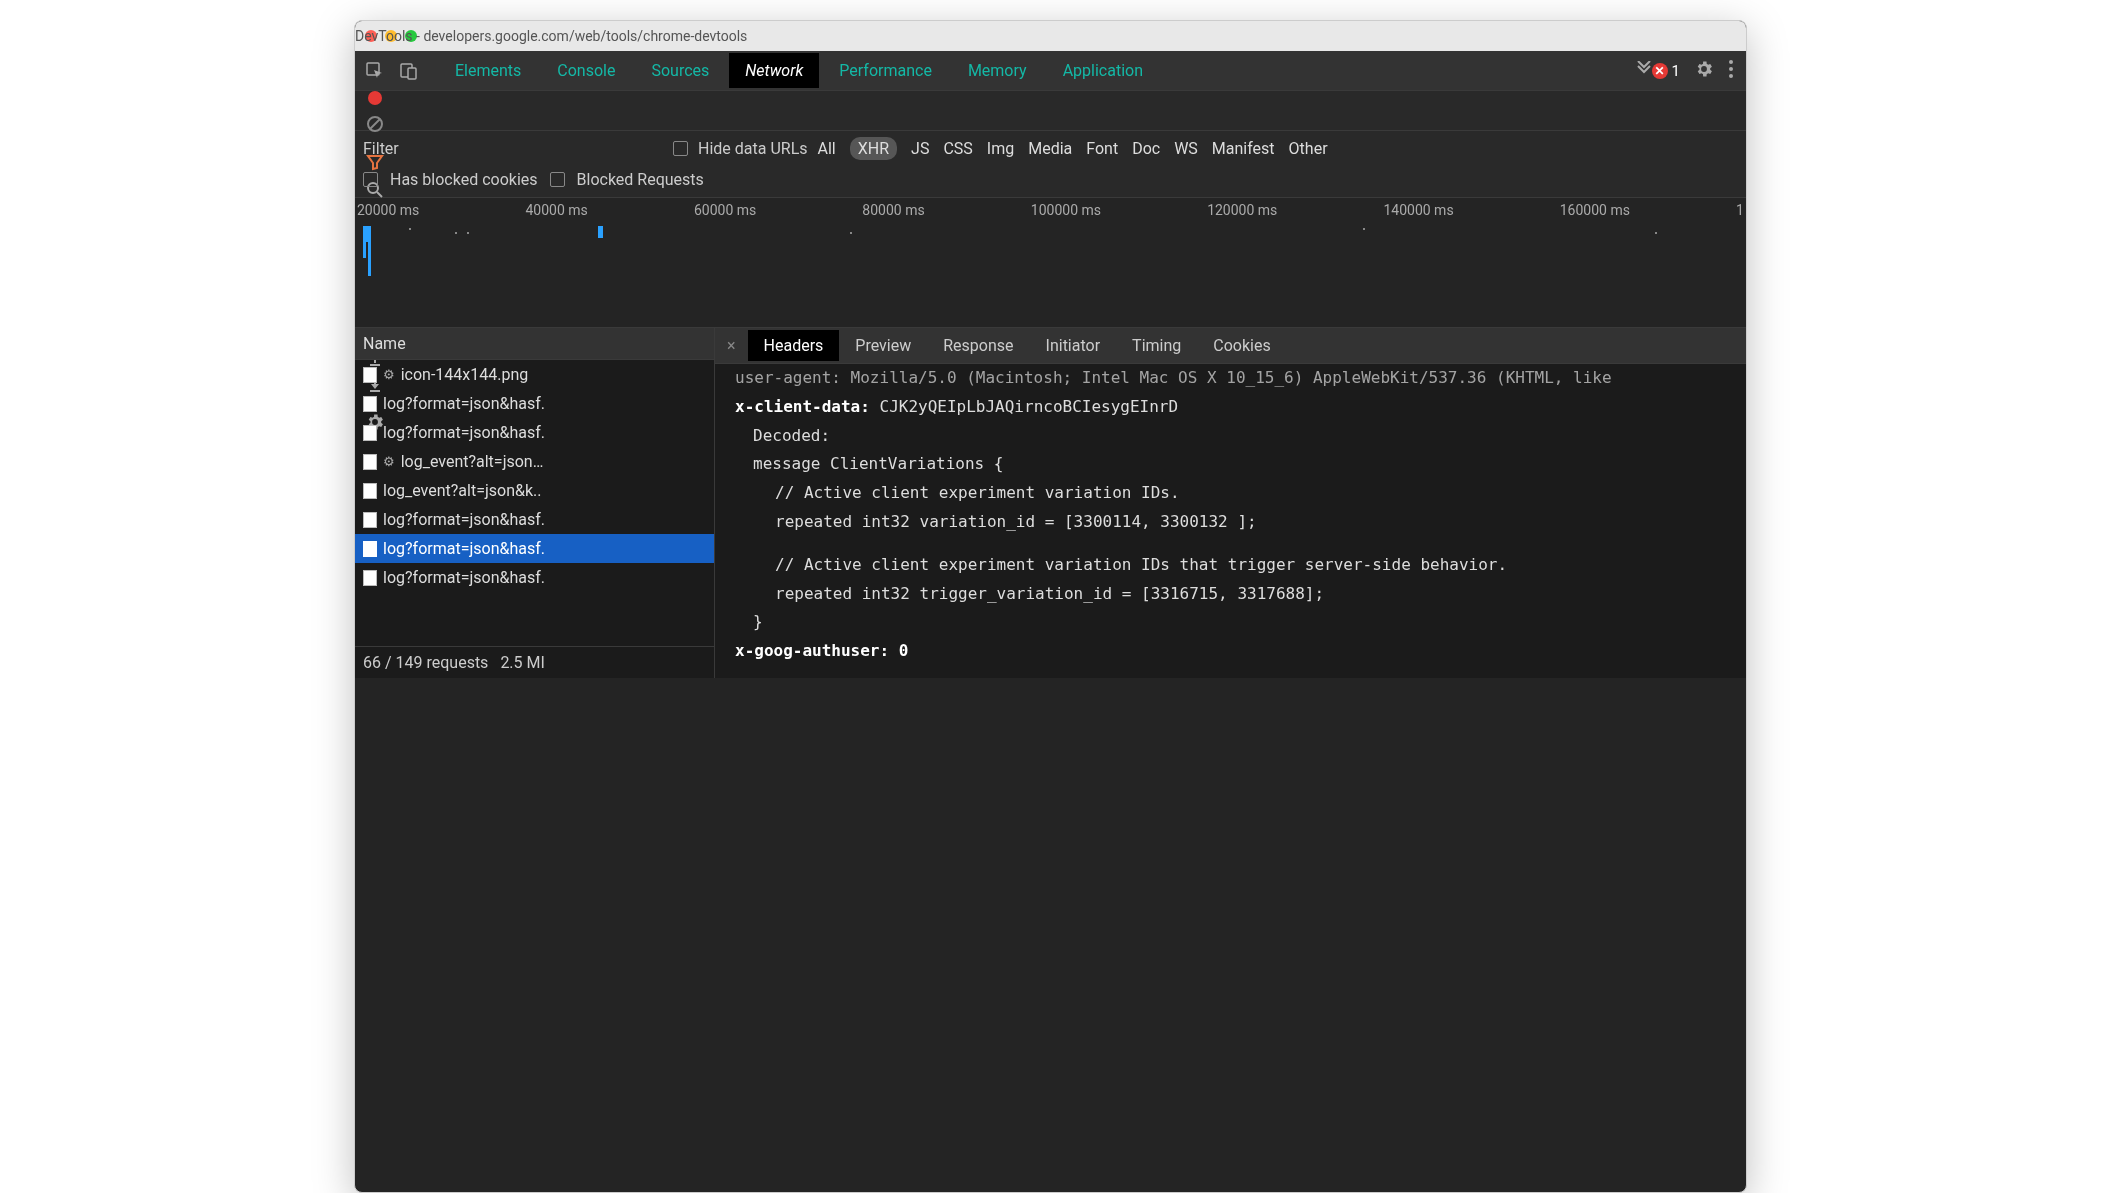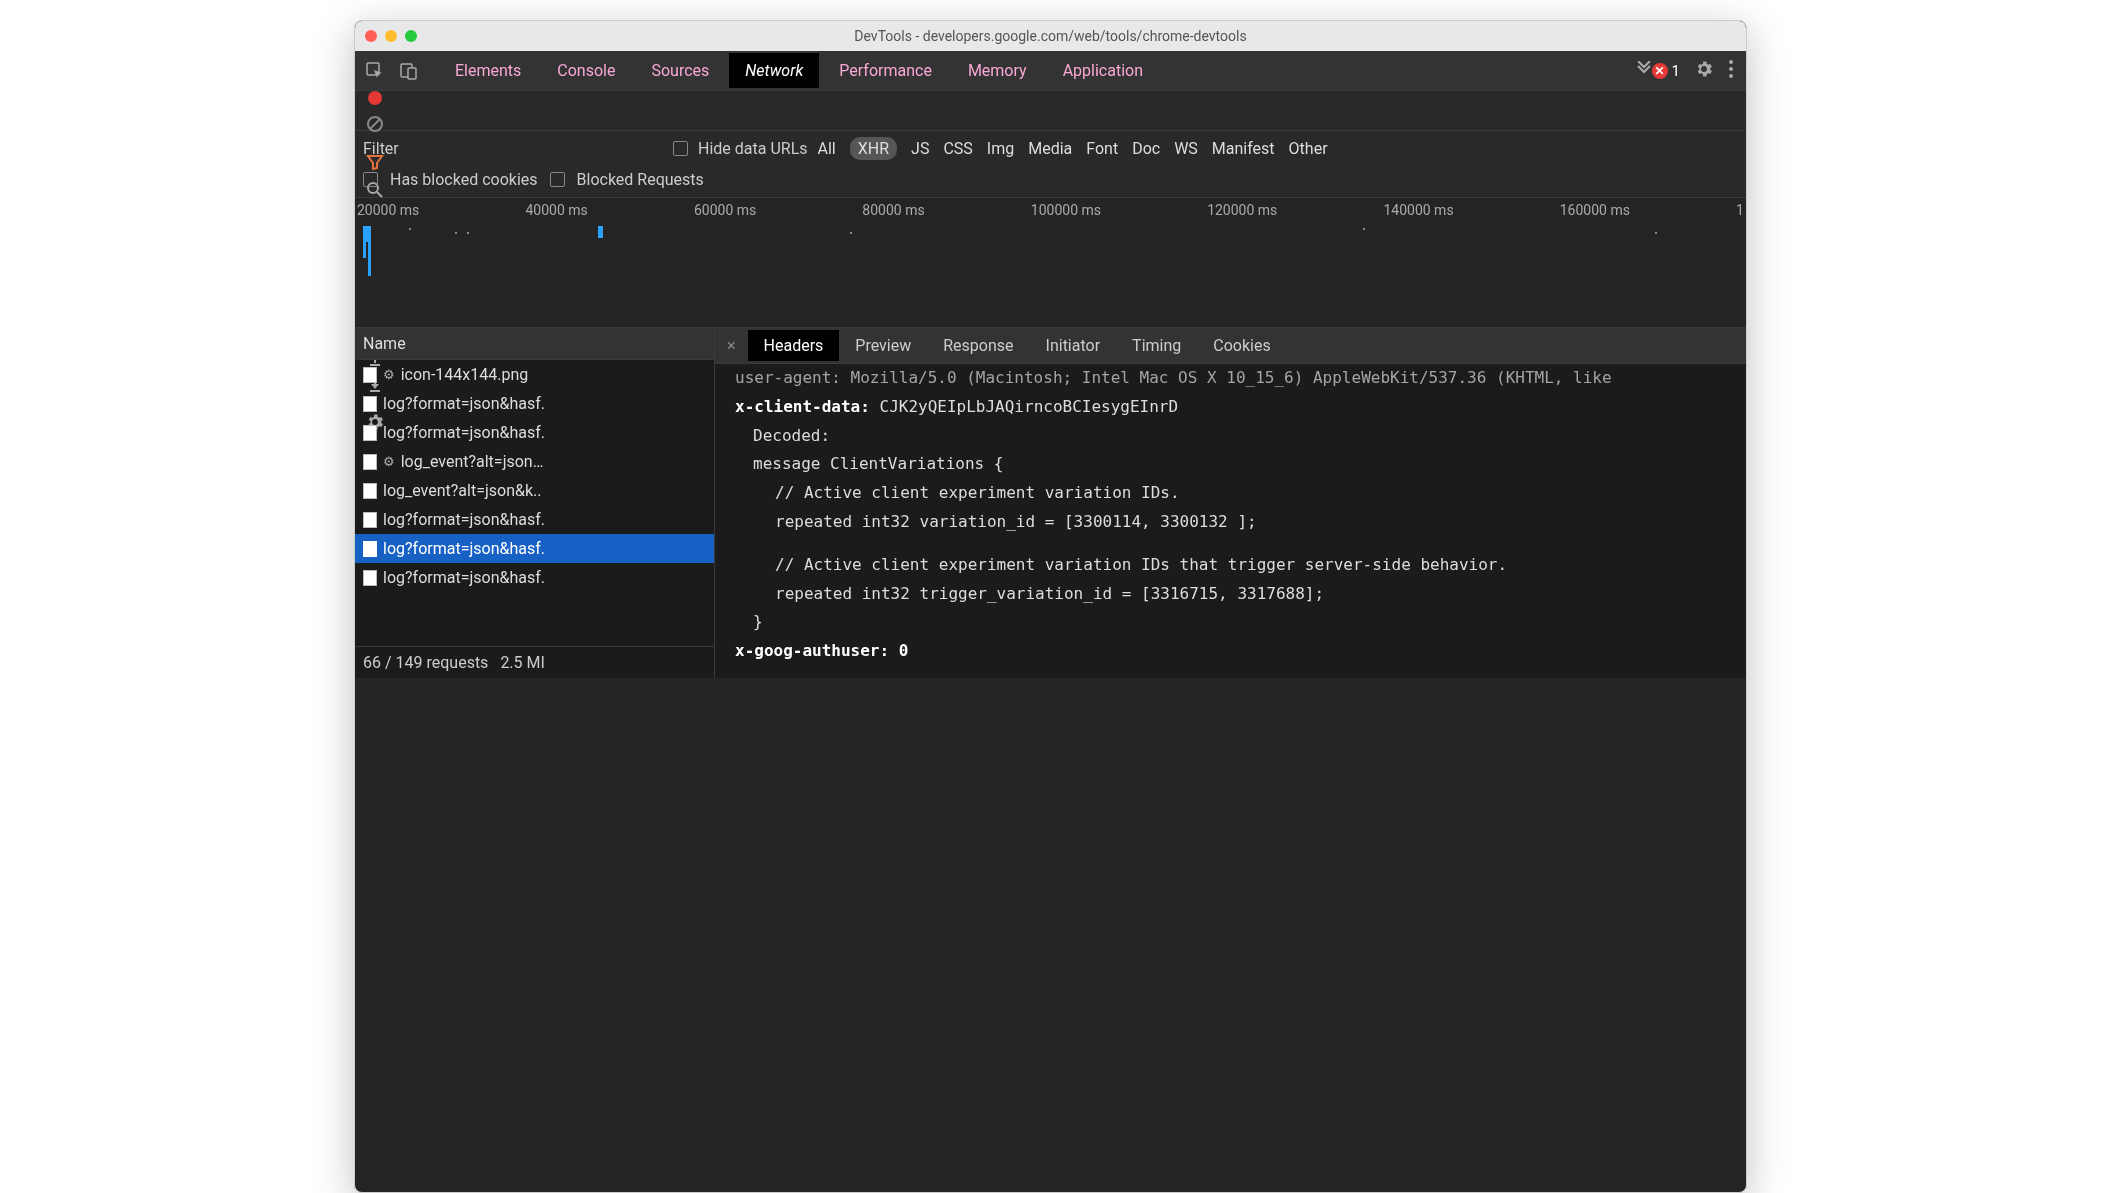--- a/index.html
+++ b/index.html
@@ -26,41 +26,41 @@
     background: #e8e8e8;
     display: flex;
     align-items: center;
     padding: 0 10px;
     position: relative;
   }
   .traffic { display: flex; gap: 8px; }
   .dot { width: 12px; height: 12px; border-radius: 50%; }
   .dot.red{background:#ff5f56;} .dot.yellow{background:#ffbd2e;} .dot.green{background:#27c93f;}
   .titlebar .title {
-    position: absolute; left: 0; right: 0; text-align: center;
+    position: absolute; left: 0; right: 0; text-align: left;
     font-size: 14px; color: #555;
   }
 
   
   .tabbar {
     background: #333;
     display: flex;
     align-items: center;
     height: 40px;
     color: #ccc;
     font-size: 16px;
     padding: 0 6px;
     border-bottom: 1px solid #3a3a3a;
   }
   .tabbar .iconbtn {
     width: 28px; height: 28px; display:flex;align-items:center;justify-content:center;
     color:#aaa; margin-right:6px;
   }
   .tabs { display:flex; gap: 4px; margin-left: 10px; flex:1; }
-  .tab { padding: 8px 16px; color:#f9a8d4; cursor:pointer; }
+  .tab { padding: 8px 16px; color:#14b8a6; cursor:pointer; }
   .tab.active{ background:#000; color:#fff;font-style:italic; }
   .right-icons{ display:flex; align-items:center; gap:14px; margin-right:6px; }
   .errbadge{ display:flex; align-items:center; gap:4px; color:#fff; font-size:15px;}
   .errbadge .c { width:16px;height:16px;border-radius:50%;background:#e53935;color:#fff;display:flex;align-items:center;justify-content:center;font-size:12px;font-weight:bold;}
   .gear, .kebab, .chevmore { color:#aaa; }
 
   
   .toolbar {
     background:#292929;
     height:40px;

